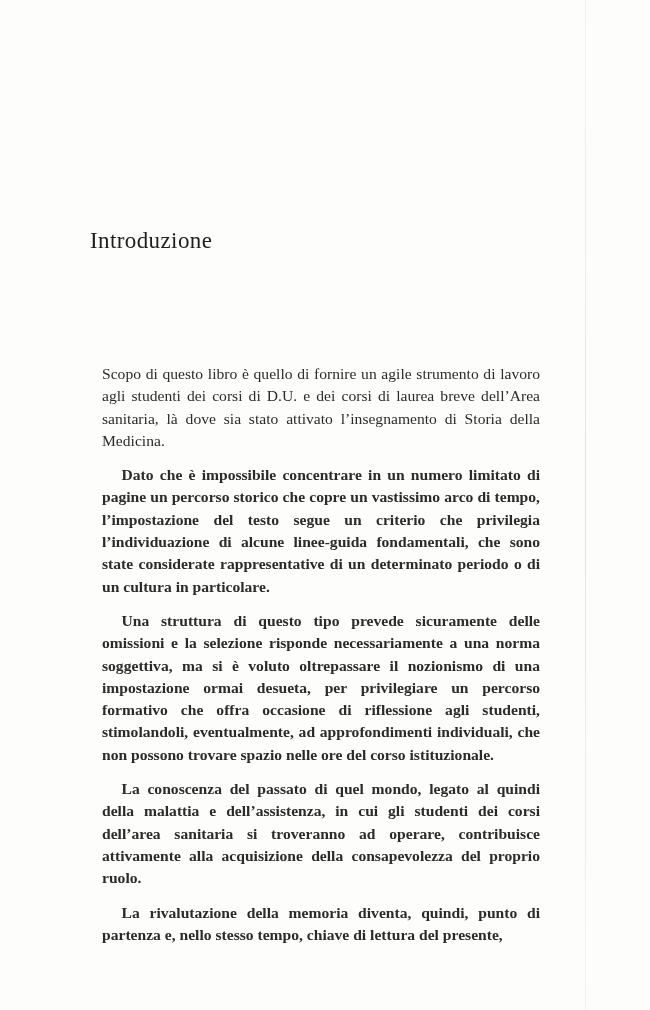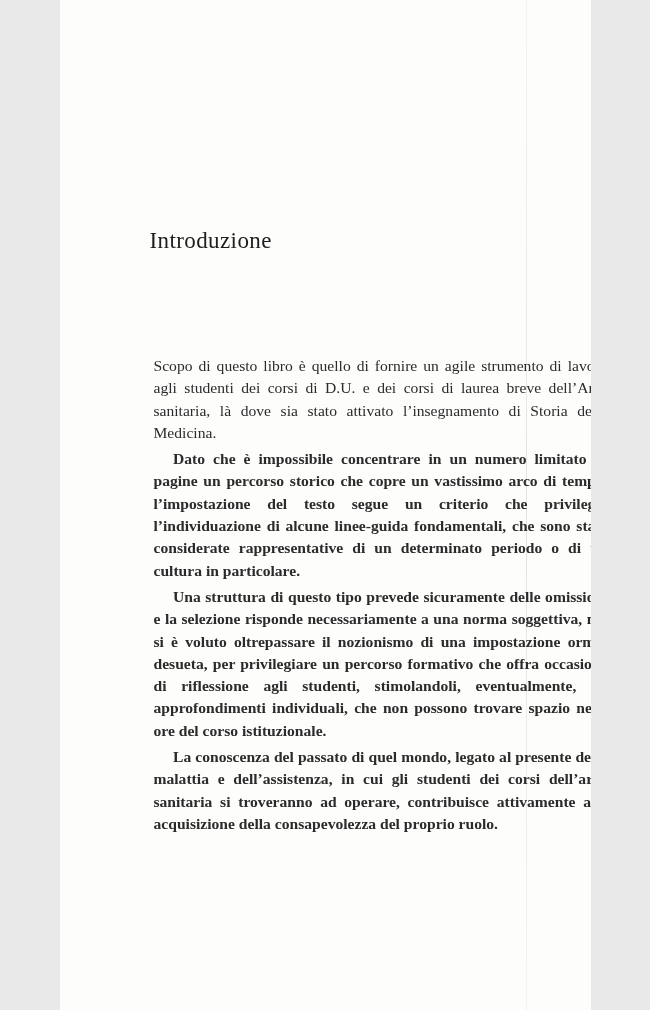--- a/index.html
+++ b/index.html
@@ -2,21 +2,21 @@
 <html lang="it"><head>
 <meta charset="utf-8">
 <style>
   html, body {
     margin: 0;
     padding: 0;
     background: #e9e9e9;
   }
   .page {
     position: relative;
-    width: 531px;
+    width: 650px;
     height: 1010px;
     margin: 0 auto;
     background: #fdfdfc;
     overflow: hidden;
     font-family: "Liberation Serif", "DejaVu Serif", serif;
     color: #2b2b2b;
   }
   .page-edge {
     position: absolute;
     top: 0;
@@ -39,35 +39,36 @@
     top: 351px;
     left: 90px;
     width: 462px;
     font-size: 15.6px;
     line-height: 22.3px;
     text-align: justify;
     hyphens: auto;
     -webkit-hyphens: auto;
   }
   .text-block p {
-    margin: 4px;
+    margin: 12px;
     padding: 0;
   }
   .text-block p.indent {
     text-indent: 1.25em;
     font-weight: bold;
   }
 </style>
 </head>
 <body>
 
 <div class="page">
   <div class="page-edge"></div>
 
   <h1 class="chapter-title">Introduzione</h1>
 
   <div class="text-block">
     <p>Scopo di questo libro è quello di fornire un agile strumento di lavoro agli studenti dei corsi di D.U. e dei corsi di laurea breve dell’Area sanitaria, là dove sia stato attivato l’insegnamento di Storia della Medicina.</p>
     <p class="indent">Dato che è impossibile concentrare in un numero limitato di pagine un percorso storico che copre un vastissimo arco di tempo, l’impostazione del testo segue un criterio che privilegia l’individuazione di alcune linee-guida fondamentali, che sono state considerate rappresentative di un determinato periodo o di un cultura in particolare.</p>
     <p class="indent">Una struttura di questo tipo prevede sicuramente delle omissioni e la selezione risponde necessariamente a una norma soggettiva, ma si è voluto oltrepassare il nozionismo di una impostazione ormai desueta, per privilegiare un percorso formativo che offra occasione di riflessione agli studenti, stimolandoli, eventualmente, ad approfondimenti individuali, che non possono trovare spazio nelle ore del corso istituzionale.</p>
-    <p class="indent">La conoscenza del passato di quel mondo, legato al presente della malattia e dell’assistenza, in cui gli studenti dei corsi dell’area sanitaria si troveranno ad operare, contribuisce attivamente alla acquisizione della consapevolezza del proprio ruolo.</p>
+    <p class="indent">La conoscenza del passato di quel mondo, legato al quindi della malattia e dell’assistenza, in cui gli studenti dei corsi dell’area sanitaria si troveranno ad operare, contribuisce attivamente alla acquisizione della consapevolezza del proprio ruolo.</p>
+    <p class="indent">La rivalutazione della memoria diventa, quindi, punto di partenza e, nello stesso tempo, chiave di lettura del presente,</p>
   </div>
 </div>
 
 </body></html>

